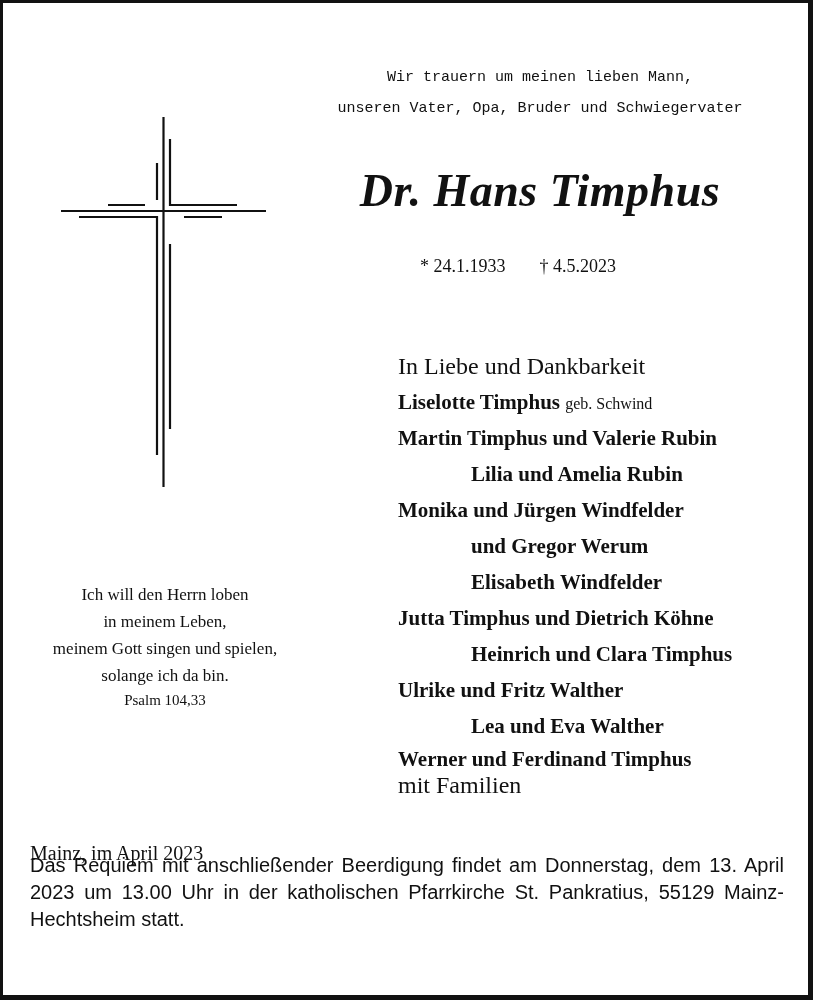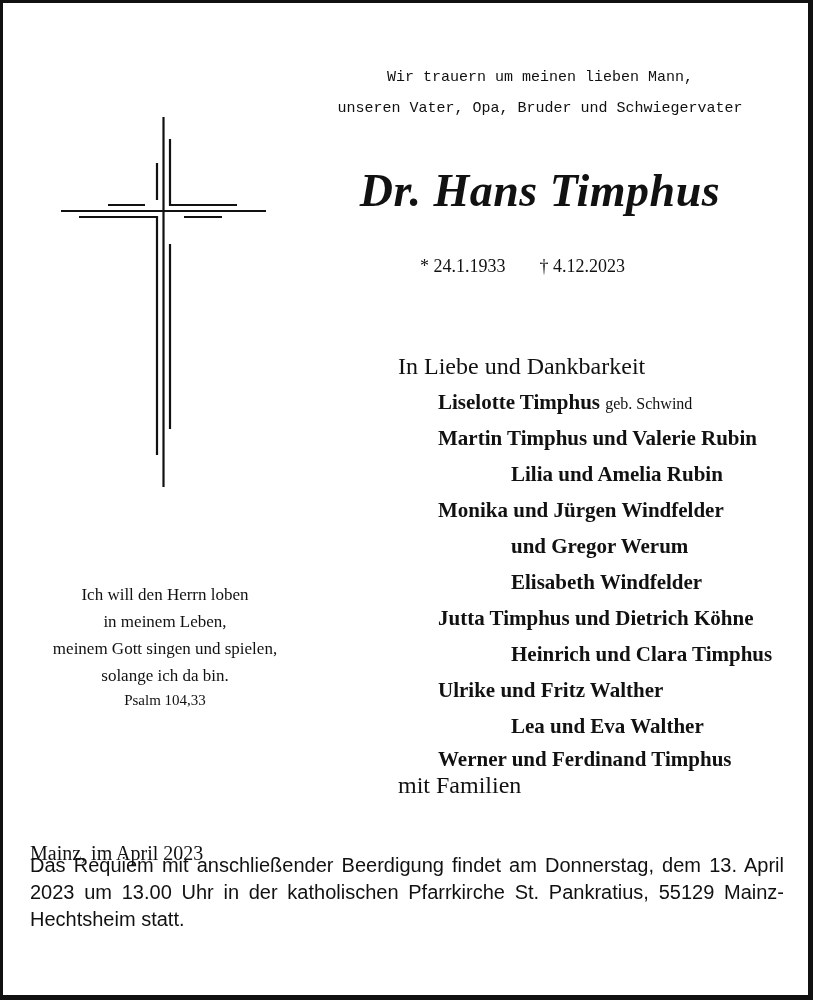--- a/index.html
+++ b/index.html
@@ -29,21 +29,21 @@
     left: 420px; top: 254px; width: 250px; white-space: nowrap;
     font-family: "Liberation Serif", serif; font-size: 18px; line-height: 24px;
   }
   .dates span { display: inline-block; }
   .dates .death { margin-left: 34px; }
   .mourners {
     left: 398px; top: 351px; width: 400px;
     font-family: "Liberation Serif", serif;
   }
   .mourners .line { height: 36px; line-height: 30px; font-size: 20px; white-space: nowrap; }
-  .mourners .bold { font-weight: bold; font-size: 21px; margin-left: 40px; }
+  .mourners .bold { font-weight: bold; font-size: 21px; }
   .mourners .indent { padding-left: 73px; }
   .mourners .plain { font-weight: normal; font-size: 24px; }
   .mourners .small { font-weight: normal; font-size: 16px; }
   .mourners .tight { height: 26px; line-height: 24px; }
   .psalm {
     left: 20px; top: 581px; width: 290px; text-align: center;
     font-family: "Liberation Serif", serif; font-size: 17px; line-height: 27px;
   }
   .psalm .ref { font-size: 15px; line-height: 22px; }
   .place {
@@ -75,21 +75,21 @@
 </svg>
 
 <div class="abs intro">
   <div>Wir trauern um meinen lieben Mann,</div>
   <div>unseren Vater, Opa, Bruder und Schwiegervater</div>
 </div>
 
 <div class="abs name">Dr. Hans Timphus</div>
 
 <div class="abs dates">
-  <span class="birth">* 24.1.1933</span><span class="death">† 4.12.2023</span>
+  <span class="birth">* 24.1.1933</span><span class="death">† 4.5.2023</span>
 </div>
 
 <div class="abs mourners">
   <div class="line plain"><span>In Liebe und Dankbarkeit</span></div>
   <div class="line bold"><span>Liselotte Timphus</span> <span class="small">geb. Schwind</span></div>
   <div class="line bold">Martin Timphus und Valerie Rubin</div>
   <div class="line bold indent">Lilia und Amelia Rubin</div>
   <div class="line bold">Monika und Jürgen Windfelder</div>
   <div class="line bold indent">und Gregor Werum</div>
   <div class="line bold indent">Elisabeth Windfelder</div>

